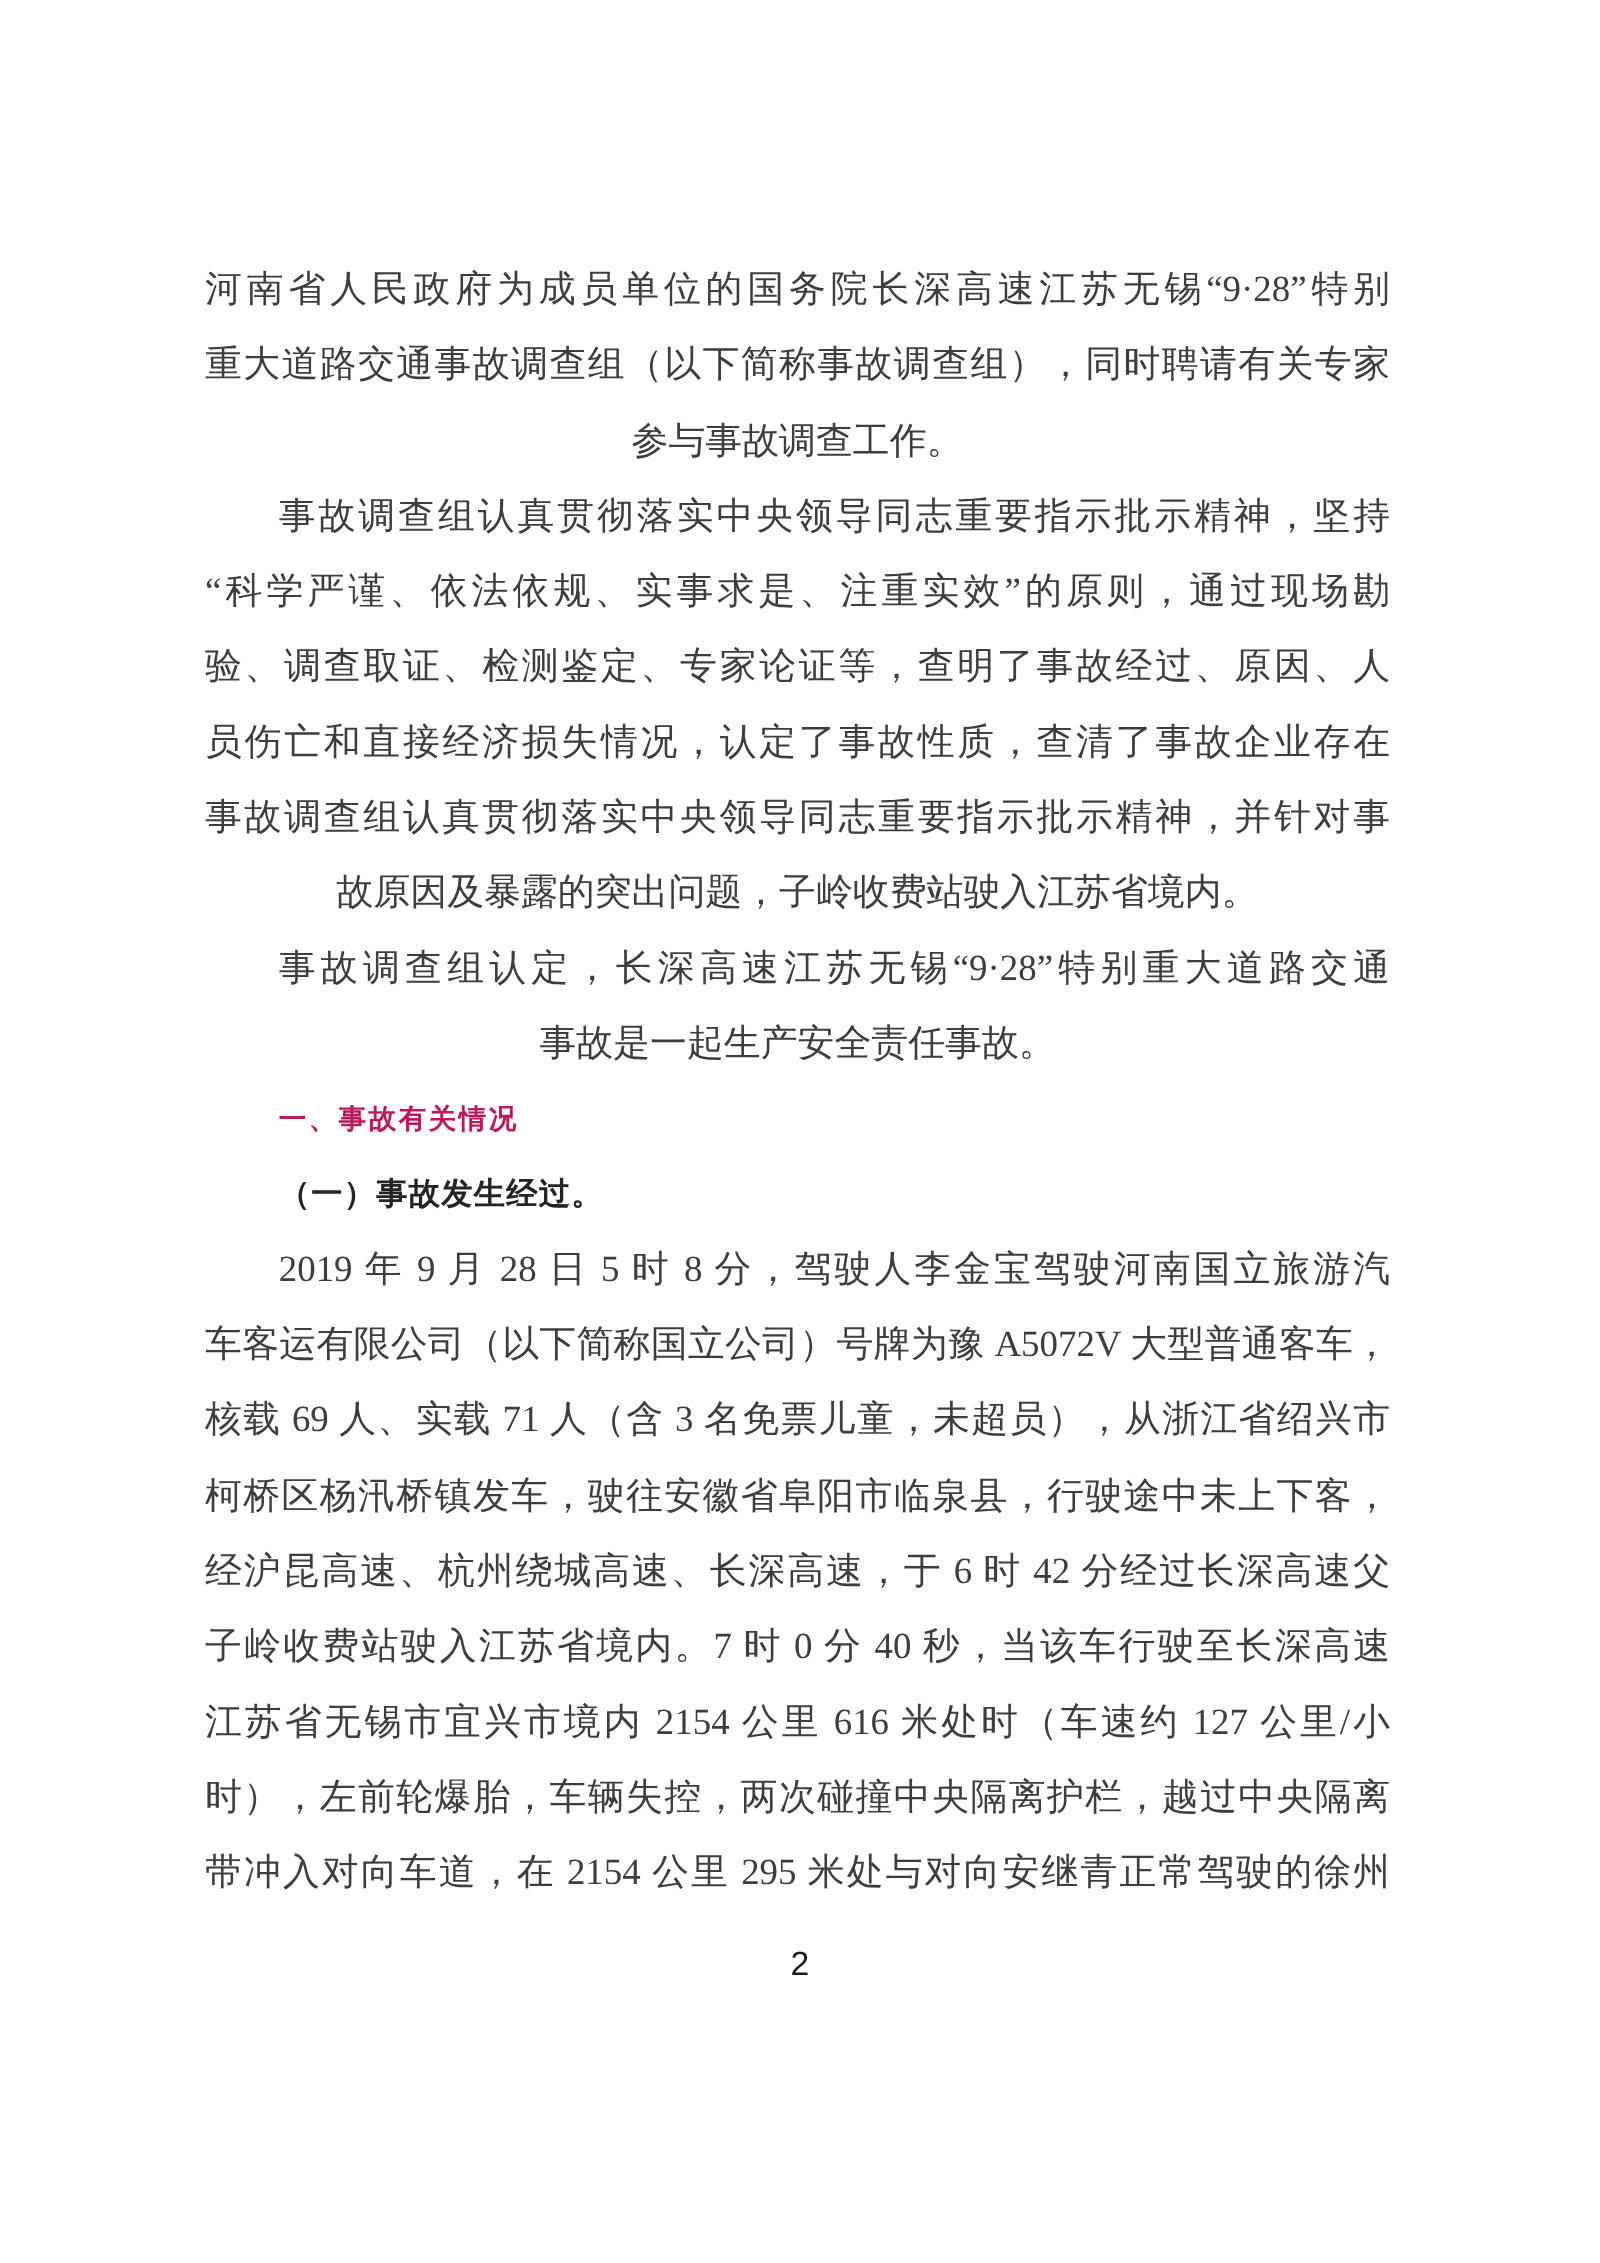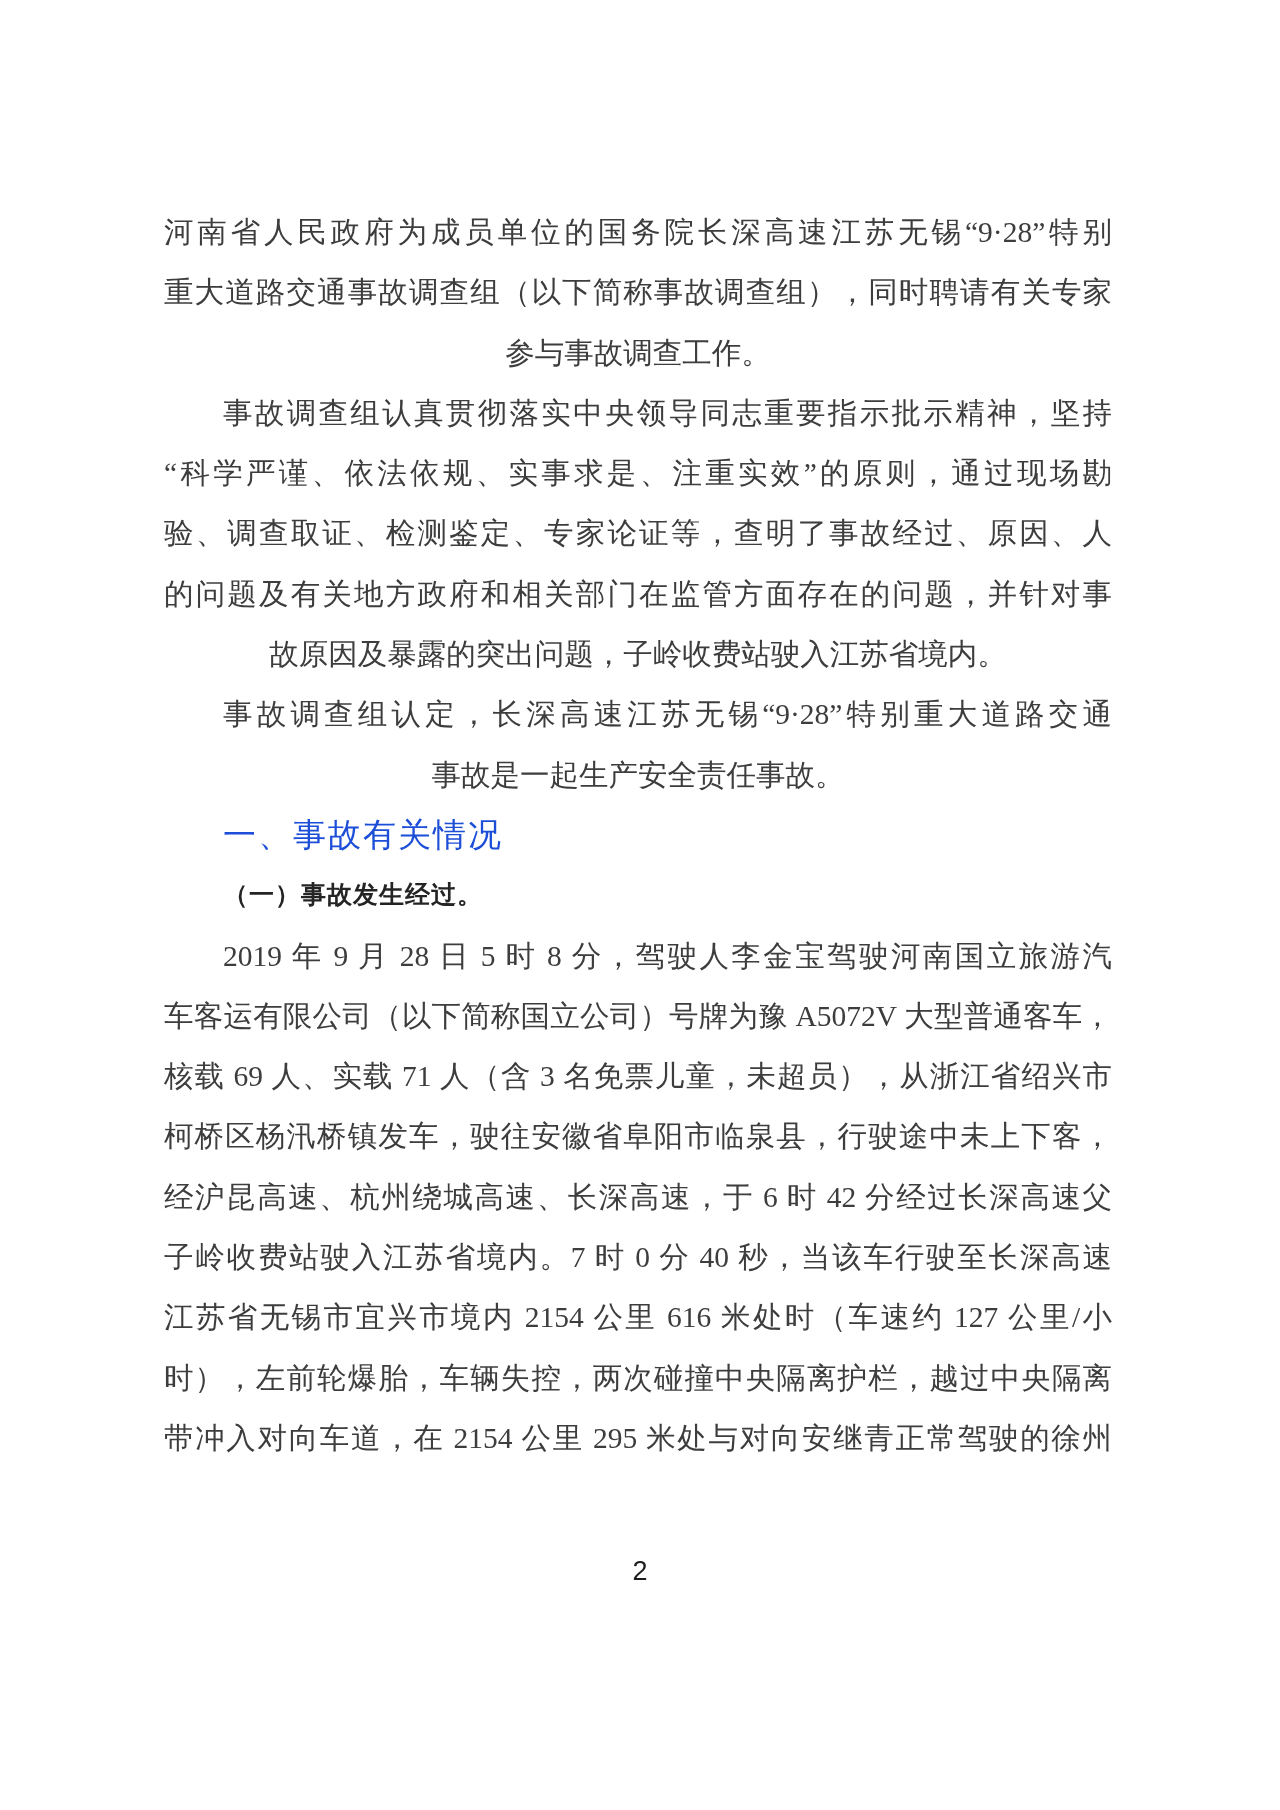--- a/index.html
+++ b/index.html
@@ -40,23 +40,23 @@
   .end {
     text-align: center;
   }
   
   .ind {
     text-indent: 59px;
   }
   
   .h1 {
     font-family: "Liberation Sans", sans-serif;
-    font-weight: 400;
-    font-size: 33px;
-    color: #1d4ed8;
+    font-weight: 700;
+    font-size: 22px;
+    color: #be185d;
     letter-spacing: 2px;
   }
   
   .h2 {
     font-weight: 700;
     font-size: 25px;
     color: #242424;
     letter-spacing: 1px;
   }
   .footer {
@@ -74,21 +74,22 @@
 <body>
 
 <div class="page">
   <div class="doc">
     <div class="l j">河南省人民政府为成员单位的国务院长深高速江苏无锡“9·28”特别</div>
     <div class="l j">重大道路交通事故调查组（以下简称事故调查组），同时聘请有关专家</div>
     <div class="l end">参与事故调查工作。</div>
     <div class="l j ind">事故调查组认真贯彻落实中央领导同志重要指示批示精神，坚持</div>
     <div class="l j">“科学严谨、依法依规、实事求是、注重实效”的原则，通过现场勘</div>
     <div class="l j">验、调查取证、检测鉴定、专家论证等，查明了事故经过、原因、人</div>
-    <div class="l j">的问题及有关地方政府和相关部门在监管方面存在的问题，并针对事</div>
+    <div class="l j">员伤亡和直接经济损失情况，认定了事故性质，查清了事故企业存在</div>
+    <div class="l j">事故调查组认真贯彻落实中央领导同志重要指示批示精神，并针对事</div>
     <div class="l end">故原因及暴露的突出问题，子岭收费站驶入江苏省境内。</div>
     <div class="l j ind">事故调查组认定，长深高速江苏无锡“9·28”特别重大道路交通</div>
     <div class="l end">事故是一起生产安全责任事故。</div>
     <div class="l h1 ind">一、事故有关情况</div>
     <div class="l h2 ind">（一）事故发生经过。</div>
     <div class="l j ind">2019 年 9 月 28 日 5 时 8 分，驾驶人李金宝驾驶河南国立旅游汽</div>
     <div class="l j">车客运有限公司（以下简称国立公司）号牌为豫 A5072V 大型普通客车，</div>
     <div class="l j">核载 69 人、实载 71 人（含 3 名免票儿童，未超员），从浙江省绍兴市</div>
     <div class="l j">柯桥区杨汛桥镇发车，驶往安徽省阜阳市临泉县，行驶途中未上下客，</div>
     <div class="l j">经沪昆高速、杭州绕城高速、长深高速，于 6 时 42 分经过长深高速父</div>

